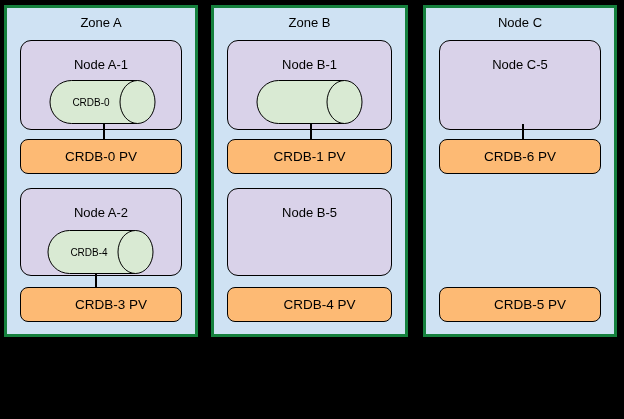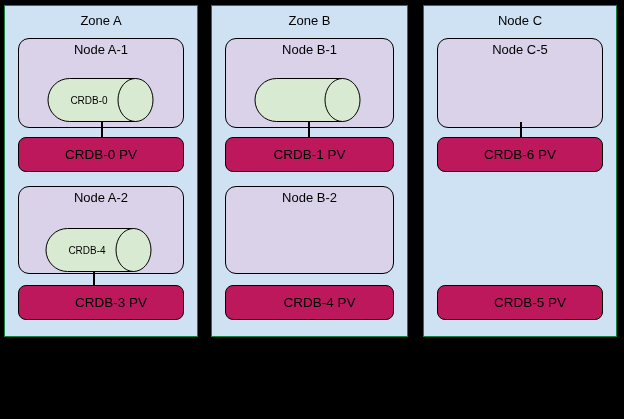--- a/index.html
+++ b/index.html
@@ -13,21 +13,21 @@
     position: relative;
     overflow: hidden;
     font-family: "Liberation Sans", sans-serif;
     color: #000000;
   }
   .zone {
     position: absolute;
     top: 5px;
     height: 332px;
     background: #cfe2f3;
-    border: 1px solid #15803d;
+    border: 3px solid #15803d;
     box-sizing: border-box;
   }
   #zoneA { left: 4px;   width: 194px; }
   #zoneB { left: 211px; width: 197px; }
   #zoneC { left: 423px; width: 194px; }
 
   .zone-label {
     position: absolute;
     top: 7px;
     left: 0;
@@ -41,21 +41,21 @@
     left: 13px;
     right: 13px;
     background: #d9d2e9;
     border: 1px solid #000000;
     border-radius: 11px;
     box-sizing: border-box;
   }
   .node1 { top: 32px;  height: 90px; }
   .node2 { top: 180px; height: 88px; }
   .node-label {
-    padding-top: 3px;
+    padding-top: 16px;
     text-align: center;
     font-size: 13px;
     line-height: 16px;
   }
   .cyl {
     position: absolute;
     width: 107px;
     height: 44px;
   }
   .cyl1 { left: 42px; top: 72px; }
@@ -82,21 +82,21 @@
     width: 2px;
     background: #000000;
   }
   .v1 { left: 96px; top: 116px; height: 16px; }
   .v2 { left: 88px; top: 266px; height: 13px; }
   .pv {
     position: absolute;
     left: 13px;
     right: 13px;
     height: 35px;
-    background: #be185d;
+    background: #fdba74;
     border: 1px solid #000000;
     border-radius: 8px;
     box-sizing: border-box;
     display: flex;
     align-items: center;
     justify-content: center;
     font-size: 13.5px;
   }
   .pv1 { top: 131px; }
   .pv2 { top: 279px; padding-left: 20px; }
@@ -149,21 +149,21 @@
       <path class="cyl-shape" d="M 88.5 0.5 H 22.5 A 21.5 21.5 0 0 0 22.5 43.5 H 88.5 Z"></path>
       <ellipse class="cyl-shape" cx="88.5" cy="22" rx="17.5" ry="21.5"></ellipse>
     </svg>
   </div>
   <div class="vline v1"></div>
   <div class="pv pv1">
     <span>CRDB-1 PV</span>
   </div>
 
   <div class="node node2">
-    <div class="node-label">Node B-2</div>
+    <div class="node-label">Node B-5</div>
   </div>
   <div class="pv pv2">
     <span>CRDB-4 PV</span>
   </div>
 </div>
 
 <div class="zone" id="zoneC">
   <div class="zone-label">Node C</div>
 
   <div class="node node1">

